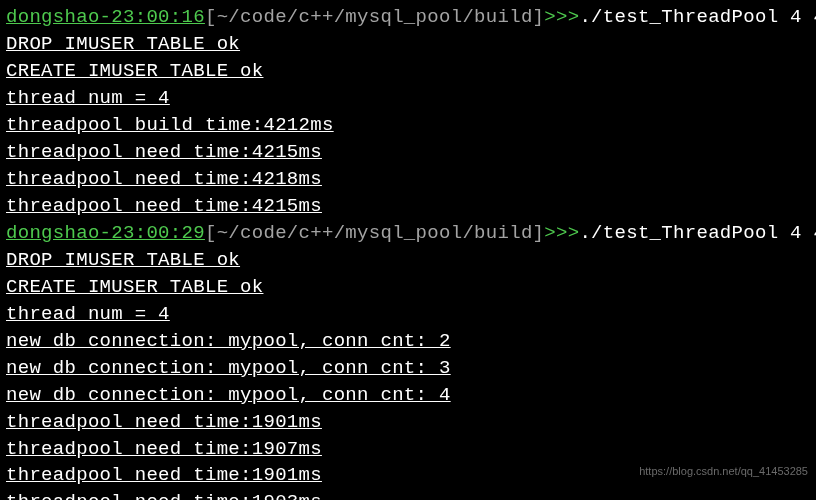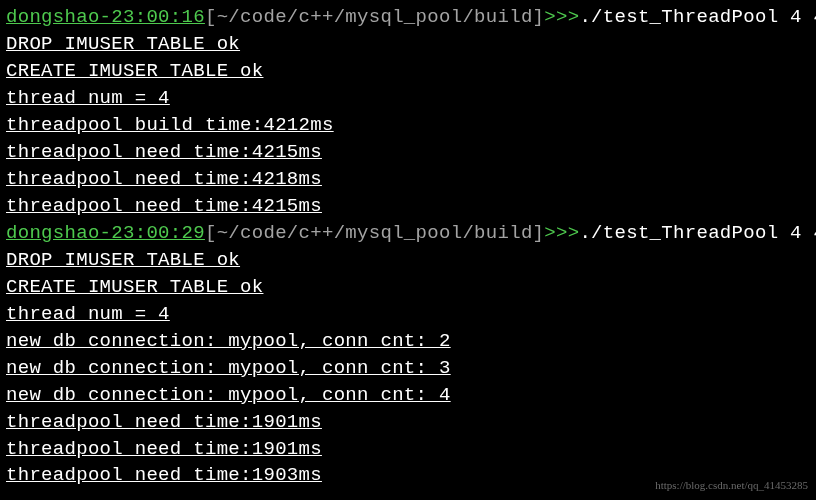--- a/index.html
+++ b/index.html
@@ -35,25 +35,25 @@
     }
     .output {
       color: #ffffff;
       text-decoration: underline;
     }
     .command {
       color: #ffffff;
     }
     .watermark {
       position: absolute;
-      bottom: 6px;
+      bottom: 20px;
       right: 8px;
       color: #6a6a6a;
       font-size: 11px;
-      font-family: Liberation Serif, serif;
+      font-family: Liberation Sans, sans-serif;
       letter-spacing: 0;
     }
   </style>
 </head>
 <body>
 
 <div id="terminal-container">
     <div class="line"><span class="prompt-user">dongshao-23:00:16</span><span class="prompt-path">[~/code/c++/mysql_pool/build]</span><span class="prompt-symbol">&gt;&gt;&gt;</span><span class="command">./test_ThreadPool 4 4 0</span></div>
     <div class="line"><span class="output">DROP_IMUSER_TABLE ok</span></div>
     <div class="line"><span class="output">CREATE_IMUSER_TABLE ok</span></div>
@@ -63,16 +63,17 @@
     <div class="line"><span class="output">threadpool need time:4218ms</span></div>
     <div class="line"><span class="output">threadpool need time:4215ms</span></div>
     <div class="line"><span class="prompt-user">dongshao-23:00:29</span><span class="prompt-path">[~/code/c++/mysql_pool/build]</span><span class="prompt-symbol">&gt;&gt;&gt;</span><span class="command">./test_ThreadPool 4 4 1</span></div>
     <div class="line"><span class="output">DROP_IMUSER_TABLE ok</span></div>
     <div class="line"><span class="output">CREATE_IMUSER_TABLE ok</span></div>
     <div class="line"><span class="output">thread_num = 4</span></div>
     <div class="line"><span class="output">new db connection: mypool, conn_cnt: 2</span></div>
     <div class="line"><span class="output">new db connection: mypool, conn_cnt: 3</span></div>
     <div class="line"><span class="output">new db connection: mypool, conn_cnt: 4</span></div>
     <div class="line"><span class="output">threadpool need time:1901ms</span></div>
+    <div class="line"><span class="output">threadpool need time:1907ms</span></div>
     <div class="line"><span class="output">threadpool need time:1901ms</span></div>
     <div class="line"><span class="output">threadpool need time:1903ms</span></div>
   </div>
 <div class="watermark">https://blog.csdn.net/qq_41453285</div>
 
 </body></html>

